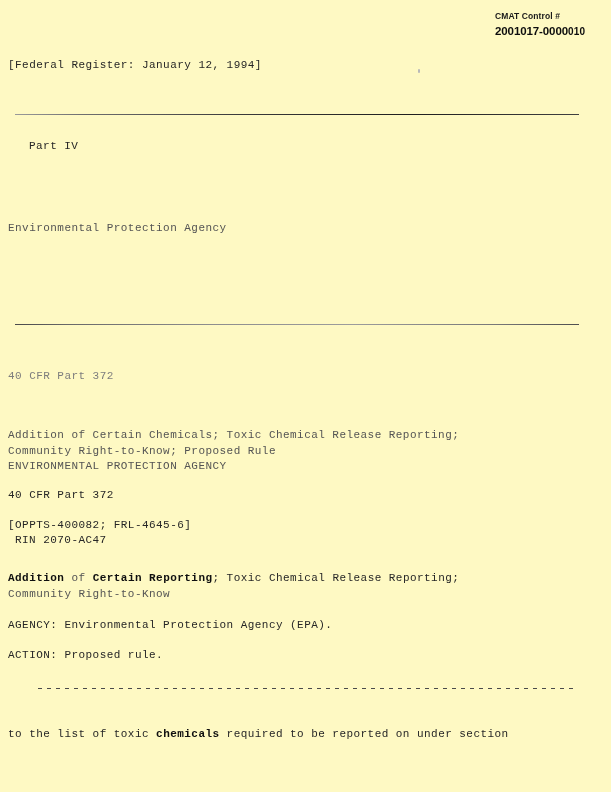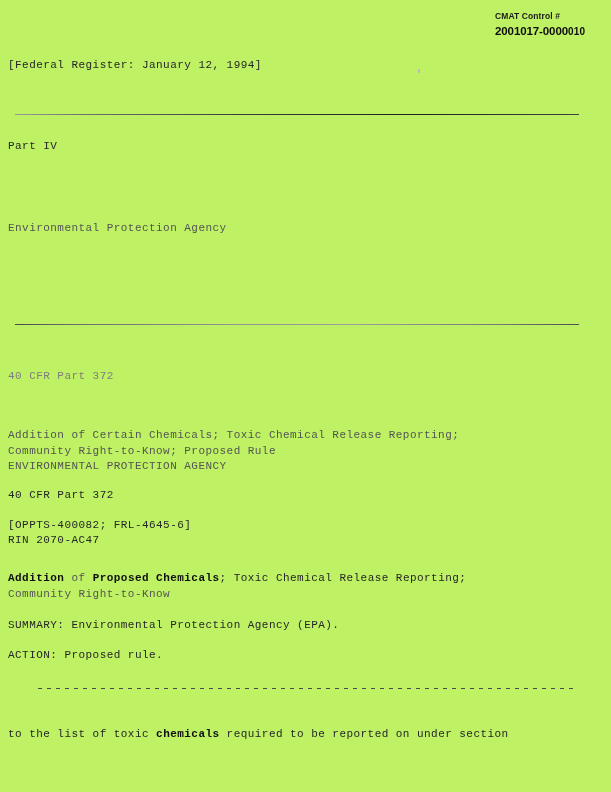--- a/index.html
+++ b/index.html
@@ -7,21 +7,21 @@
     padding: 0;
     background: #ffffff;
   }
   body {
     font-family: "Liberation Mono", "DejaVu Sans Mono", monospace;
   }
   #page {
     position: relative;
     width: 611px;
     height: 792px;
-    background: #bef264;
+    background: #fef9c3;
     overflow: hidden;
   }
 
   
   .stamp {
     position: absolute;
     top: 11px;
     left: 495px;
     width: 110px;
     text-align: left;
@@ -120,40 +120,40 @@
     <div class="stamp-label">CMAT Control #</div>
     <div class="stamp-number"><span>2001017-0000</span><span class="tail">010</span></div>
   </div>
 
   <div class="doc-line" style="top:58px;">[Federal Register: January 12, 1994]</div>
 
   <div class="speck" style="top:69px; left:418px;"></div>
 
   <div class="rule soft-left" style="top:114px;"></div>
 
-  <div class="doc-line" style="top:139px;">Part IV</div>
+  <div class="doc-line" style="top:139px;margin-left:21px;">Part IV</div>
 
   <div class="doc-line semi" style="top:221px;">Environmental Protection Agency</div>
 
   <div class="rule soft-both" style="top:324px;"></div>
 
   <div class="doc-line faded" style="top:369px;">40 CFR Part 372</div>
 
   <div class="doc-line semi" style="top:428px;">Addition of Certain Chemicals; Toxic Chemical Release Reporting;</div>
   <div class="doc-line semi" style="top:444px;">Community Right-to-Know; Proposed Rule</div>
   <div class="doc-line semi" style="top:459px;">ENVIRONMENTAL PROTECTION AGENCY</div>
 
   <div class="doc-line" style="top:488px;">40 CFR Part 372</div>
 
   <div class="doc-line" style="top:518px;">[OPPTS-400082; FRL-4645-6]</div>
-  <div class="doc-line" style="top:533px;">RIN 2070-AC47</div>
+  <div class="doc-line" style="top:533px;margin-left:7px;">RIN 2070-AC47</div>
 
-  <div class="doc-line" style="top:571px;"><span class="bold">Addition</span><span class="reg semi"> of </span><span class="bold">Proposed Chemicals</span><span class="reg">; Toxic Chemical Release Reporting;</span></div>
+  <div class="doc-line" style="top:571px;"><span class="bold">Addition</span><span class="reg semi"> of </span><span class="bold">Certain Reporting</span><span class="reg">; Toxic Chemical Release Reporting;</span></div>
   <div class="doc-line semi" style="top:587px;">Community Right-to-Know</div>
 
-  <div class="doc-line" style="top:618px;">SUMMARY: Environmental Protection Agency (EPA).</div>
+  <div class="doc-line" style="top:618px;">AGENCY: Environmental Protection Agency (EPA).</div>
   <div class="doc-line" style="top:648px;">ACTION: Proposed rule.</div>
 
   <div class="dashed-rule" style="top:688px;"></div>
 
   <div class="doc-line" style="top:727px;text-align:right;"><span class="reg">to the list of toxic </span><span class="bold">chemicals</span><span class="reg"> required to be reported on under section</span></div>
 
 </div>
 
 </body></html>

